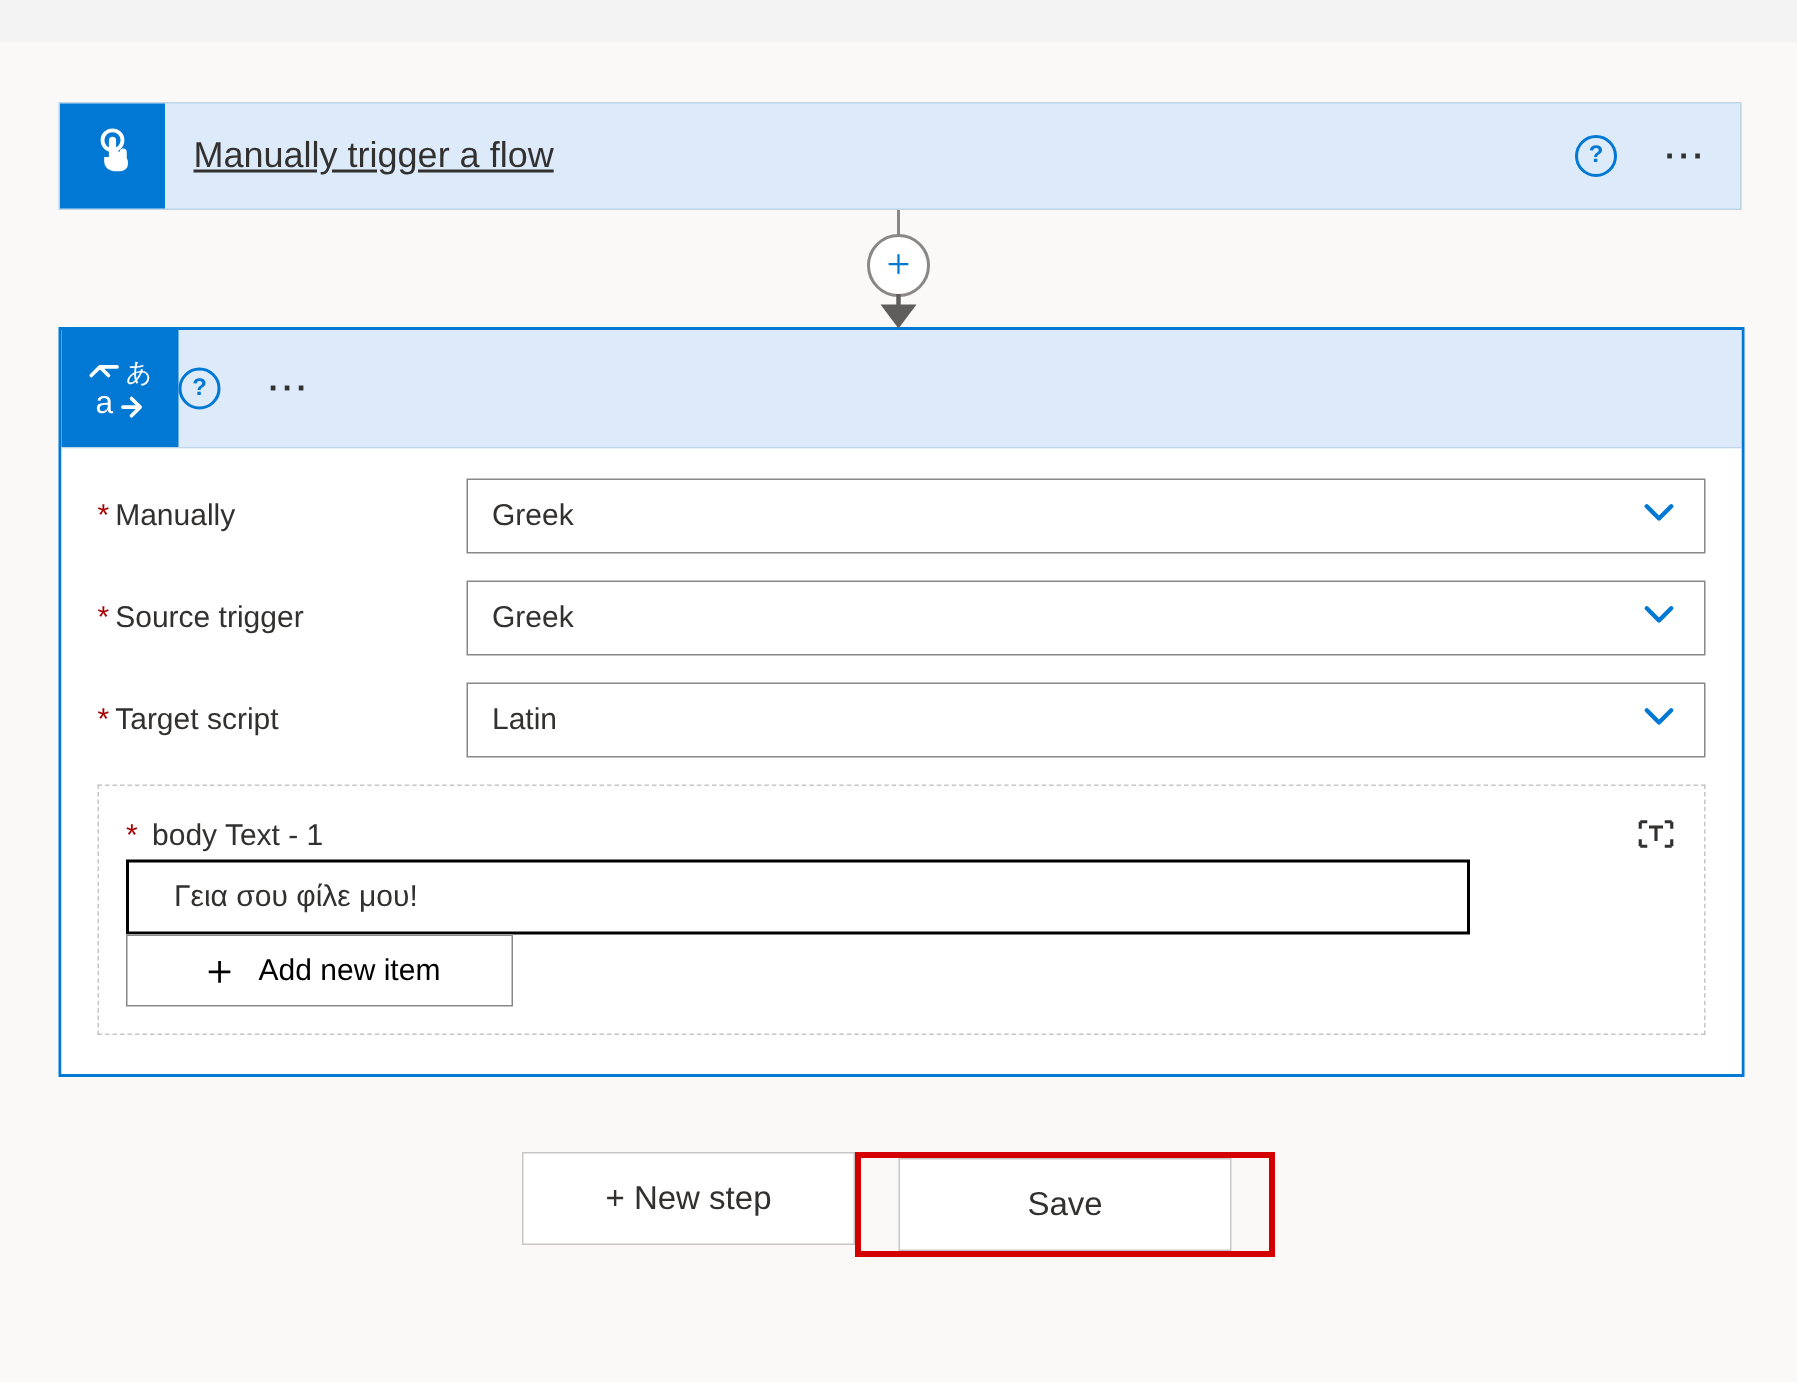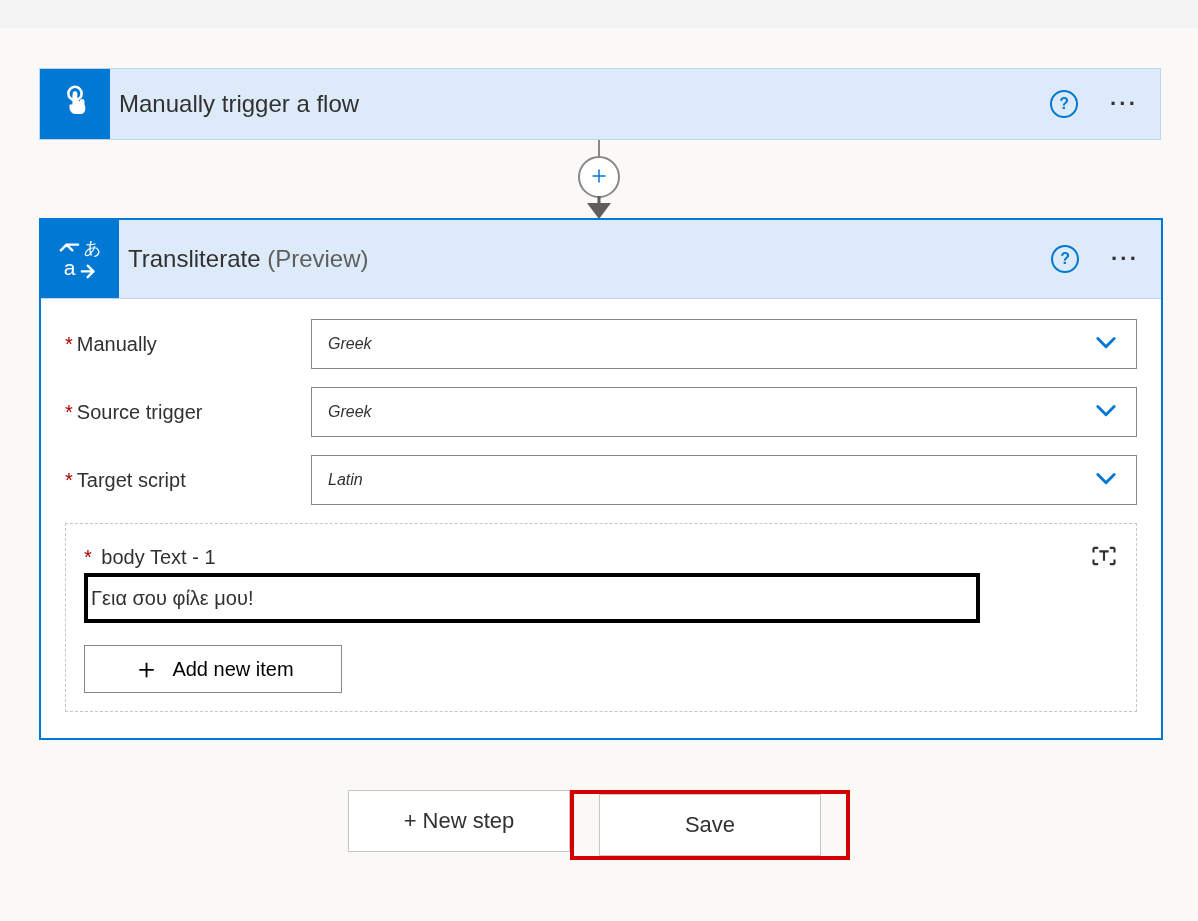--- a/index.html
+++ b/index.html
@@ -46,24 +46,25 @@
   height: 70px;
   display: flex;
   align-items: center;
   justify-content: center;
   flex-shrink: 0;
 }
 .card-icon-box.blue-solid {
   background: #0078d4;
 }
 .card-title {
-  padding-left: 9px;
+  padding-left: 19px;
   font-size: 24px;
   flex-grow: 1;
   color: #323130;
+  text-decoration: underline;
 }
 .card-badge {
   color: #605e5c;
 }
 .card-actions {
   display: flex;
   align-items: center;
   padding-right: 16px;
   gap: 26px;
 }
@@ -177,24 +178,23 @@
   margin-right: 4px;
 }
 .dropdown {
   flex: 1;
   border: 1px solid #8a8886;
   height: 48px;
   display: flex;
   align-items: center;
   justify-content: space-between;
   padding: 0 16px;
-  font-size: 16px;
+  font-size: 20px;
   background: #fff;
   cursor: pointer;
-  font-style: italic;
 }
 .chevron-down {
   width: 28px;
   height: 28px;
 }
 
 .array-group {
   border: 1px dashed #c8c6c4;
   padding: 18px 18px 18px 18px;
   position: relative;
@@ -206,29 +206,28 @@
 }
 .array-label {
   font-size: 20px;
   color: #323130;
 }
 .array-icon {
   cursor: pointer;
 }
 .text-input {
   width: 896px;
-  border: 4px solid #000000;
+  border: 2px solid #000000;
   height: 50px;
-  padding: 0 3px;
+  padding: 0 30px;
   font-size: 20px;
   font-family: inherit;
   color: #323130;
   display: block;
   box-sizing: border-box;
-  margin-bottom: 22px;
 }
 .add-item-btn {
   border: 1px solid #8a8886;
   background: #fff;
   height: 48px;
   width: 258px;
   display: flex;
   align-items: center;
   justify-content: center;
   font-size: 20px;
@@ -306,24 +305,20 @@
         <div class="card-header">
           <div class="card-icon-box blue-solid">
             <span>
               <svg width="46" height="46" viewBox="0 0 48 48">
                 <path d="M10 10 h12 M10 10 l-6 6 M10 10 l6 6" stroke="#fff" stroke-width="2.5" fill="none" stroke-linecap="round"></path>
                 <text x="28" y="20" font-size="18" fill="#fff" font-family="sans-serif">あ</text>
                 <text x="7" y="42" font-size="22" fill="#fff" font-family="sans-serif">a</text>
                 <path d="M26 38 h12 M38 38 l-6 -6 M38 38 l-6 6" stroke="#fff" stroke-width="2.5" fill="none" stroke-linecap="round"></path>
               </svg>
             </span>
-          </div>
-          <div class="card-title">
-            <span>Transliterate</span>
-            <span class="card-badge">(Preview)</span>
           </div>
           <div class="card-actions">
             <div class="help-circle">?</div>
             <div class="more-dots">···</div>
           </div>
         </div>
 
         <div class="card-body">
 
           <div class="form-row">

